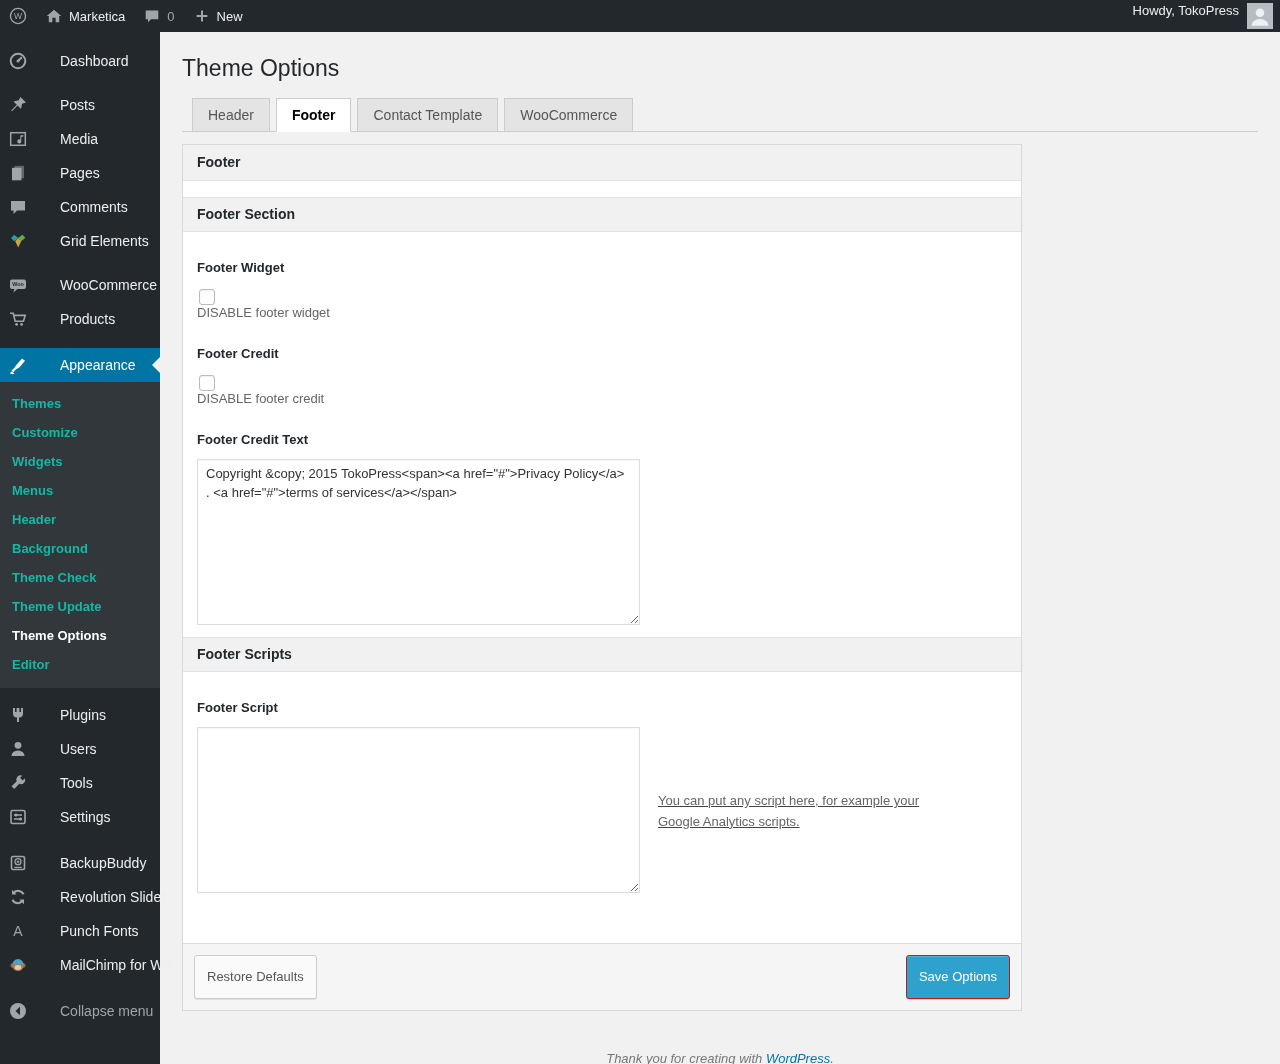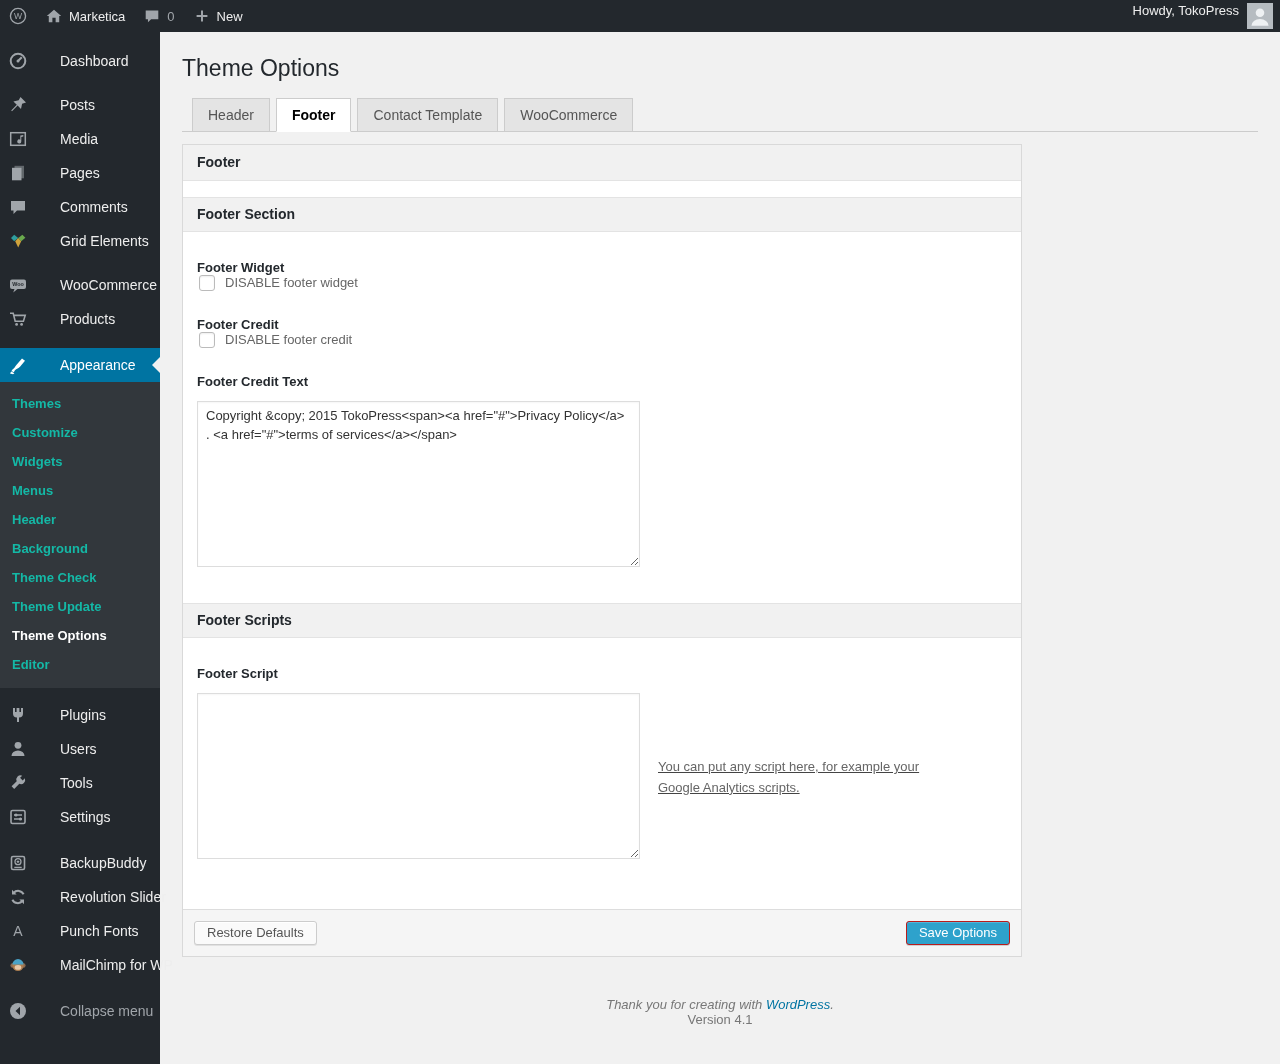--- a/index.html
+++ b/index.html
@@ -57,43 +57,43 @@
 
   
   .panel { width:840px; margin-top:12px; background:#fff; border:1px solid #d9d9d9; }
   .panel-title, .section-title {
     background:#f1f1f1; height:36px; display:flex; align-items:center;
     padding:0 14px; font-size:14px; font-weight:600; color:#23282d;
   }
   .panel-title { border-bottom:1px solid #e3e3e3; }
   .panel-gap { height:16px; background:#fff; }
   .section-title { height:35px; border-top:1px solid #e3e3e3; border-bottom:1px solid #e3e3e3; }
-  .section-body { padding:2px 14px 36px; }
+  .section-body { padding:2px 14px 12px; }
   .section-body.tall { padding-bottom:50px; }
   .field-label { font-size:13px; font-weight:bold; color:#23282d; margin-top:26px; }
-  .check-row { display:flex; align-items:center; margin-top:0; font-size:13px; color:#666; cursor:pointer; }
+  .check-row { display:flex; align-items:flex-start; margin-top:14px; font-size:13px; color:#666; cursor:pointer;flex-direction:column; }
   input[type=checkbox] {
     appearance:none; -webkit-appearance:none; width:16px; height:16px; margin:0 10px 0 2px;
     border:1px solid #bbb; border-radius:3px; background:#fff;
     box-shadow:inset 0 1px 2px rgba(0,0,0,.07); cursor:pointer;
   }
   textarea {
     display:block; width:443px; height:166px; margin-top:12px; padding:5px 8px;
     border:1px solid #ddd; background:#fff; color:#333; resize:both;
     box-shadow:inset 0 1px 2px rgba(0,0,0,.04);
     font:13px/1.45 "Liberation Sans", sans-serif;
   }
   .script-row { display:flex; align-items:center;text-decoration:underline; }
   .help { margin:16px 0 0 18px; width:305px; font-size:13px; color:#666; line-height:1.6; }
 
   .panel-footer {
     background:#f5f5f5; border-top:1px solid #ddd; padding:11px;
     display:flex; justify-content:space-between; align-items:center;
   }
-  .btn { height:24px; padding:0 12px; font-size:13px; border-radius:3px; cursor:pointer;
+  .btn { height:44px; padding:0 12px; font-size:13px; border-radius:3px; cursor:pointer;
     font-family:"Liberation Sans", sans-serif; }
   .btn-secondary { background:#fafafa; border:1px solid #ccc; color:#555;
     box-shadow:inset 0 1px 0 #fff, 0 1px 0 rgba(0,0,0,.08); }
   .btn-primary { background:#2ea2cc; border:1px solid #b91c1c; color:#fff;
     box-shadow:inset 0 1px 0 rgba(120,200,230,.5), 0 1px 0 rgba(0,0,0,.15); }
 
   
   .pagefooter { display:flex; justify-content:space-between; align-items:center;
     margin-top:40px; padding-bottom:24px; font-size:13px; color:#777;flex-direction:column; }
   .thanks { font-style:italic; }

